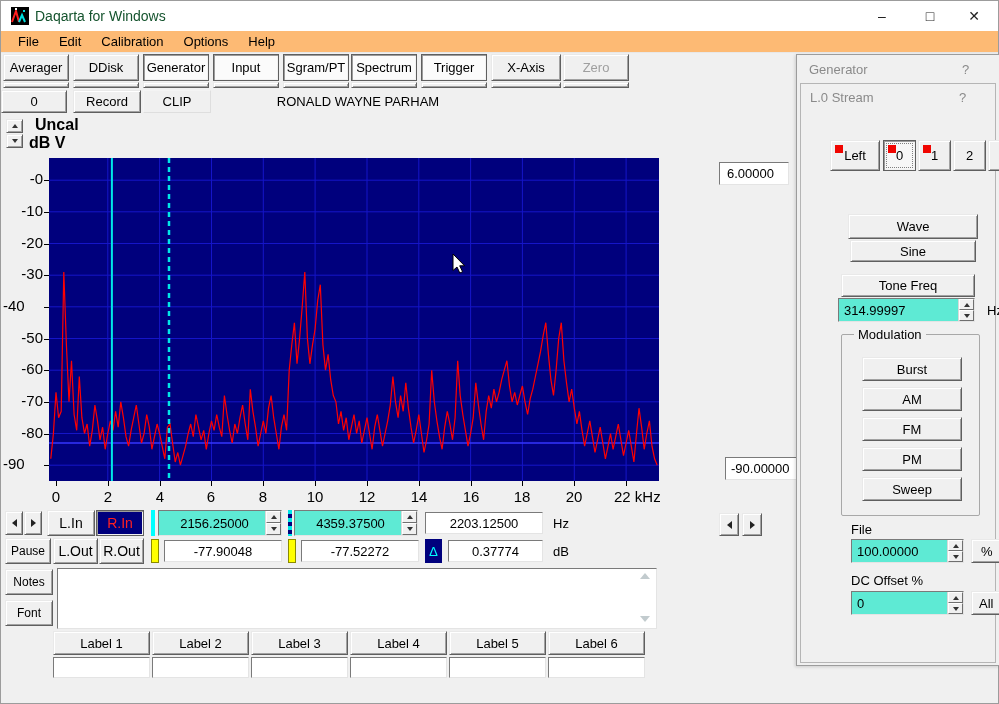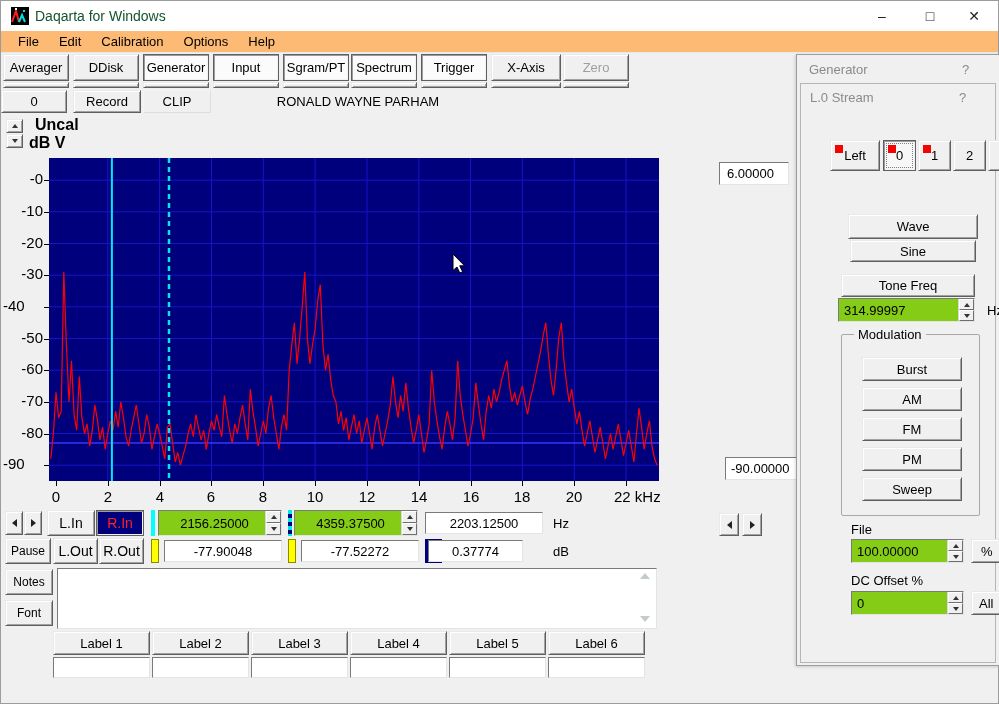--- a/index.html
+++ b/index.html
@@ -14,21 +14,21 @@
   .ghosttext{color:#d9d9d9}
   .win{width:999px;height:704px;border:1px solid #9c9c9c;box-sizing:border-box;position:absolute;left:0;top:0;background:#f0f0f0}
   .titlebar{left:0;top:0;width:997px;height:30px;background:#ffffff}
   .title-text{font-size:14px;color:#14532d}
   .winbtn{width:46px;height:29px;font-size:14px;color:#222;background:#fff}
   .menubar{left:0;top:30px;width:997px;height:22px;background:#fdba74;display:flex;align-items:center;padding-left:7px;border-bottom:1px solid #e8e8e8}
   .menu-item{font-size:13px;color:#000;padding:2px 10px 3px 10px}
   .tbtn{height:27px;font-size:13px}
   .seg{height:6px}
   .fieldtext{font-size:13px;color:#000}
-  .spinfield{background:#84cc16;border:1px solid;border-color:#7a7a7a #e4e4e4 #e4e4e4 #7a7a7a;display:flex}
+  .spinfield{background:#5eead4;border:1px solid;border-color:#7a7a7a #e4e4e4 #e4e4e4 #7a7a7a;display:flex}
   .spinval{flex:1;display:flex;align-items:center;padding-left:5px;font-size:13px}
   .spincol{width:15px;display:flex;flex-direction:column;border-left:1px solid #d9d9d9}
   .spinbtn{flex:1;background:#f0f0f0;border:1px solid;border-color:#ffffff #6f6f6f #6f6f6f #ffffff;display:flex;align-items:center;justify-content:center}
   .tri-up{width:0;height:0;border-left:3px solid transparent;border-right:3px solid transparent;border-bottom:4px solid #333}
   .tri-down{width:0;height:0;border-left:3px solid transparent;border-right:3px solid transparent;border-top:4px solid #333}
   .tri-left{width:0;height:0;border-top:4px solid transparent;border-bottom:4px solid transparent;border-right:5px solid #222}
   .tri-right{width:0;height:0;border-top:4px solid transparent;border-bottom:4px solid transparent;border-left:5px solid #222}
   .axis-label{position:absolute;font-size:15px;color:#000}
   .tickmark{position:absolute;background:#000}
   .chip-solid{background:#00ffff}
@@ -230,21 +230,21 @@
   <div class="abs fieldtext" style="left:552px;top:515px">Hz</div>
 
   <div class="abs raised center" style="left:4px;top:537px;width:46px;height:26px;font-size:12px">Pause</div>
   <div class="abs raised center" style="left:52px;top:537px;width:45px;height:26px;font-size:14px">L.Out</div>
   <div class="abs raised center" style="left:98px;top:537px;width:45px;height:26px;font-size:14px">R.Out</div>
   <div class="abs chip-yellow" style="left:150px;top:538px;width:8px;height:24px"></div>
   <div class="abs sunken center fieldtext" style="left:163px;top:539px;width:118px;height:22px">-77.90048</div>
   <div class="abs chip-yellow" style="left:287px;top:538px;width:8px;height:24px"></div>
   <div class="abs sunken center fieldtext" style="left:300px;top:539px;width:118px;height:22px">-77.52272</div>
   <div class="abs chip-delta center" style="left:424px;top:538px;width:17px;height:24px">∆</div>
-  <div class="abs sunken center fieldtext" style="left:427px;top:539px;width:95px;height:22px">0.37774</div>
+  <div class="abs sunken center fieldtext" style="left:447px;top:539px;width:95px;height:22px">0.37774</div>
   <div class="abs fieldtext" style="left:552px;top:543px">dB</div>
 
   <div class="abs raised center" style="left:4px;top:568px;width:48px;height:26px;font-size:12px">Notes</div>
   <div class="abs raised center" style="left:4px;top:599px;width:48px;height:26px;font-size:12px">Font</div>
   <div class="abs sunken" style="left:56px;top:567px;width:600px;height:61px"></div>
   <div class="abs chev" style="left:639px;top:572px;border-bottom:6px solid #c2cbce"></div>
   <div class="abs chev" style="left:639px;top:615px;border-top:6px solid #c2cbce"></div>
 
   <div class="abs raised center fieldtext" style="left:52px;top:630px;width:97px;height:24px">Label 1</div>
   <div class="abs raised center fieldtext" style="left:151px;top:630px;width:97px;height:24px">Label 2</div>

